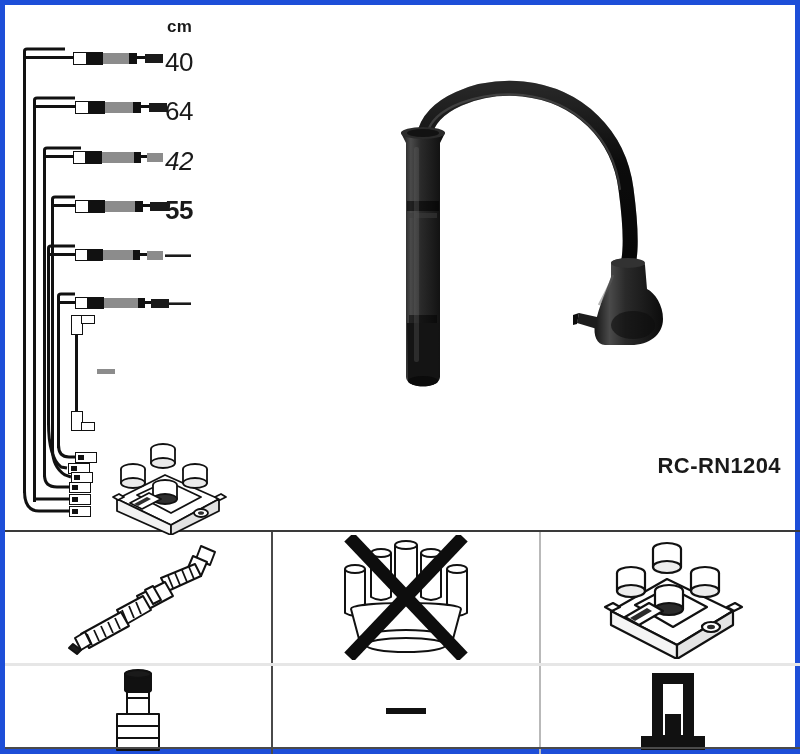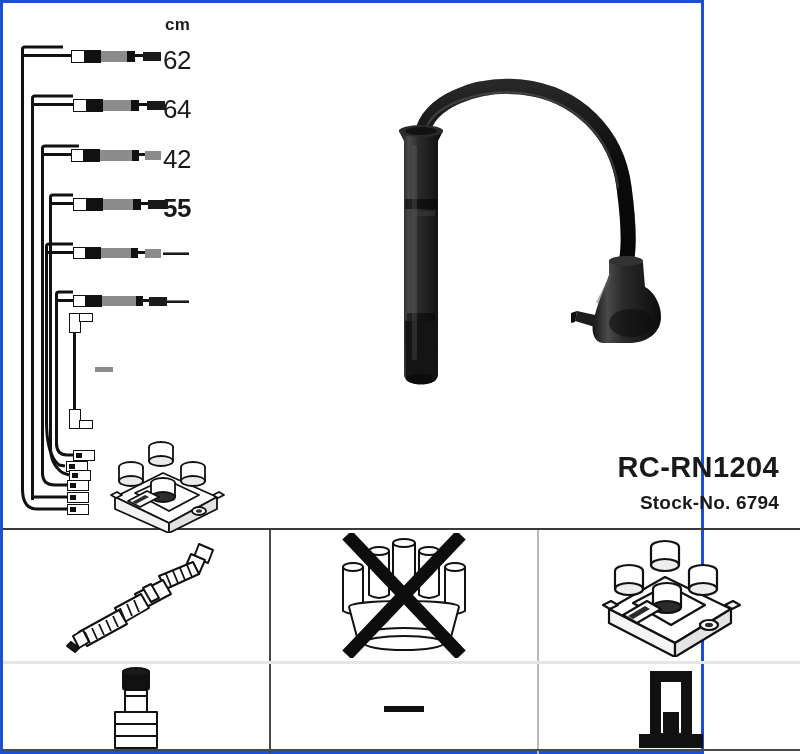--- a/index.html
+++ b/index.html
@@ -4,24 +4,24 @@
 <style>
   html,body{margin:0;padding:0;background:#ffffff;}
   body{
     width:800px;height:754px;
     font-family:"Liberation Sans", sans-serif;
     color:#1a1a1a;
     overflow:hidden;
   }
   .sheet{
     position:relative;
-    width:704px;height:754px;
+    width:800px;height:754px;
     background:#fff;
     box-sizing:border-box;
-    border:3px solid #1d4ed8;
+    border:5px solid #1d4ed8;
   }
 
   
   .main-area{
     position:absolute;left:0;top:0;width:800px;height:527px;
     border-bottom:2px solid #3a3a3a;
     box-sizing:border-box;
   }
 
   
@@ -75,21 +75,21 @@
   .lbody{position:absolute;background:#111;}
   .lbox{position:absolute;border:1.8px solid #111;background:#fff;box-sizing:border-box;}
 
   
   .coil{position:absolute;}
   .coil svg{display:block;}
 
   
   .pcode{
     position:absolute;right:24px;top:448px;
-    font-size:29px;font-weight:bold;letter-spacing:.4px;
+    font-size:22px;font-weight:bold;letter-spacing:.4px;
     text-align:right;white-space:nowrap;
   }
   .pstock{
     position:absolute;right:24px;top:489px;
     font-size:19px;font-weight:bold;letter-spacing:.2px;
     text-align:right;white-space:nowrap;
   }
 
   
   .panels{
@@ -121,21 +121,21 @@
 
     <div class="lead" style="left:18px;top:45px;width:150px;">
       <div class="wire" style="width:50px;"></div>
       <div class="seg w" style="left:50px;width:14px;height:13px;"></div>
       <div class="seg k" style="left:64px;width:16px;height:13px;"></div>
       <div class="seg g" style="left:80px;width:26px;height:11px;top:3px;"></div>
       <div class="seg k" style="left:106px;width:8px;height:11px;top:3px;"></div>
       <div class="wire" style="left:114px;width:8px;"></div>
       <div class="seg kk" style="left:122px;width:18px;height:9px;top:4px;"></div>
     </div>
-    <div class="len" style="top:44px;">62</div>
+    <div class="len" style="top:44px;">40</div>
 
     <div class="lead" style="left:28px;top:94px;width:150px;">
       <div class="wire" style="width:42px;"></div>
       <div class="seg w" style="left:42px;width:14px;height:13px;"></div>
       <div class="seg k" style="left:56px;width:16px;height:13px;"></div>
       <div class="seg g" style="left:72px;width:28px;height:11px;top:3px;"></div>
       <div class="seg k" style="left:100px;width:8px;height:11px;top:3px;"></div>
       <div class="wire" style="left:108px;width:8px;"></div>
       <div class="seg kk" style="left:116px;width:18px;height:9px;top:4px;"></div>
     </div>
@@ -143,21 +143,21 @@
 
     <div class="lead" style="left:38px;top:144px;width:150px;">
       <div class="wire" style="width:30px;"></div>
       <div class="seg w" style="left:30px;width:13px;height:13px;"></div>
       <div class="seg k" style="left:43px;width:16px;height:13px;"></div>
       <div class="seg g" style="left:59px;width:32px;height:11px;top:3px;"></div>
       <div class="seg k" style="left:91px;width:7px;height:11px;top:3px;"></div>
       <div class="wire" style="left:98px;width:6px;"></div>
       <div class="seg g" style="left:104px;width:16px;height:9px;top:4px;"></div>
     </div>
-    <div class="len" style="top:143px;">42</div>
+    <div class="len" style="top:143px;font-style:italic;">42</div>
 
     <div class="lead" style="left:46px;top:193px;width:150px;">
       <div class="wire" style="width:24px;"></div>
       <div class="seg w" style="left:24px;width:14px;height:13px;"></div>
       <div class="seg k" style="left:38px;width:16px;height:13px;"></div>
       <div class="seg g" style="left:54px;width:30px;height:11px;top:3px;"></div>
       <div class="seg k" style="left:84px;width:8px;height:11px;top:3px;"></div>
       <div class="wire" style="left:92px;width:7px;"></div>
       <div class="seg kk" style="left:99px;width:17px;height:9px;top:4px;"></div>
     </div>
@@ -310,21 +310,20 @@
           <ellipse cx="245" cy="186" rx="17" ry="5" fill="#323232"></ellipse>
           <path d="M214,240 L196,236 L194,246 L214,252 Z" fill="#1d1d1d"></path>
           <path d="M196,236 L190,238 L190,248 L194,247 Z" fill="#0c0c0c"></path>
           <path d="M216,228 C222,216 228,206 230,198" stroke="#5e5e5e" stroke-width="2.5" fill="none" opacity="0.45"></path>
           <ellipse cx="250" cy="248" rx="22" ry="14" fill="#0d0d0d" opacity="0.6"></ellipse>
         </g>
       </svg>
     </div>
 
     <div class="pcode">RC-RN1204</div>
-    <div class="pstock">Stock-No. 6794</div>
   </div>
 
   <div class="panels">
 
     <div class="vdiv" style="left:266px;"></div>
     <div class="vdiv light" style="left:534px;"></div>
     <div class="hfaint"></div>
 
     <div class="cell" style="left:0;top:0;width:266px;height:131px;">
       <span>

